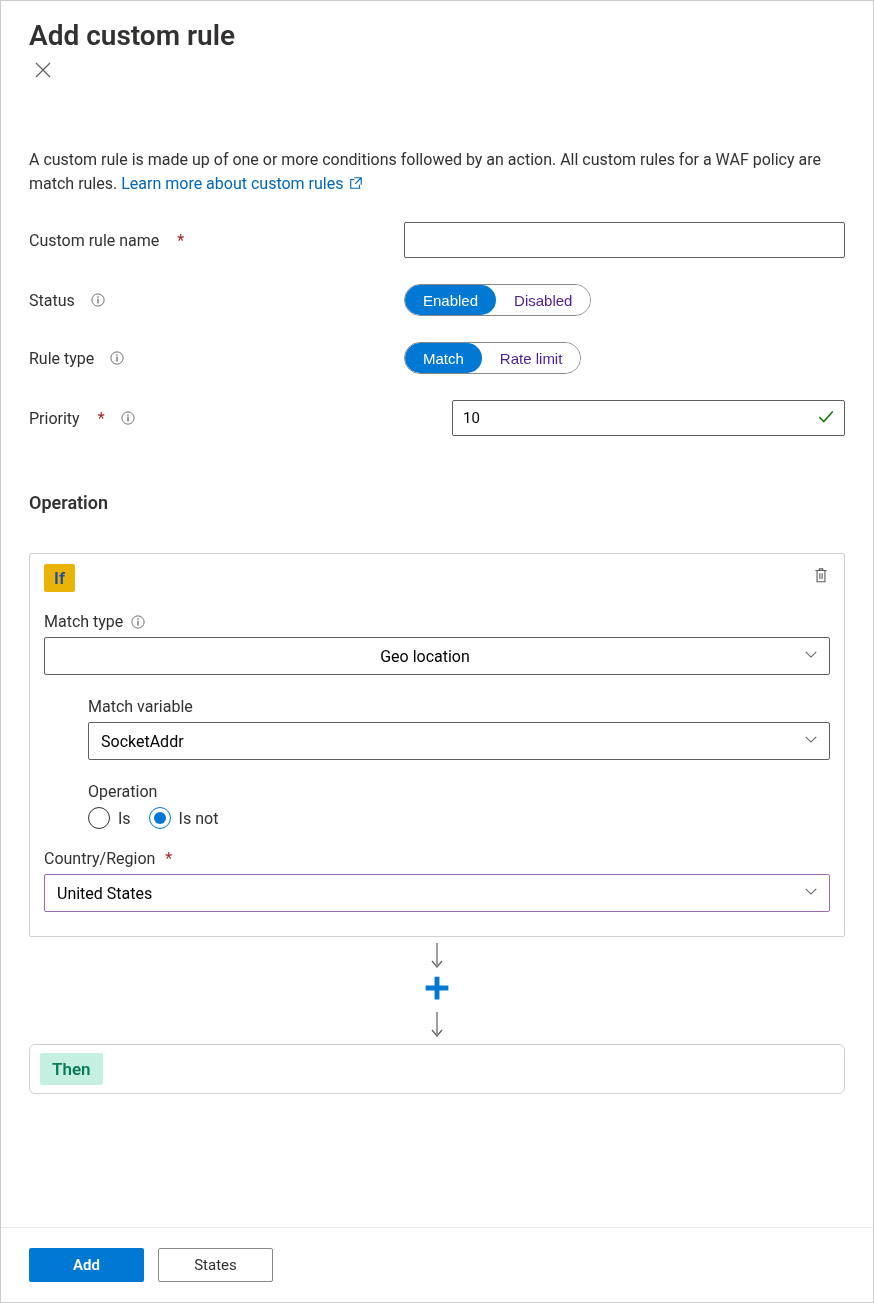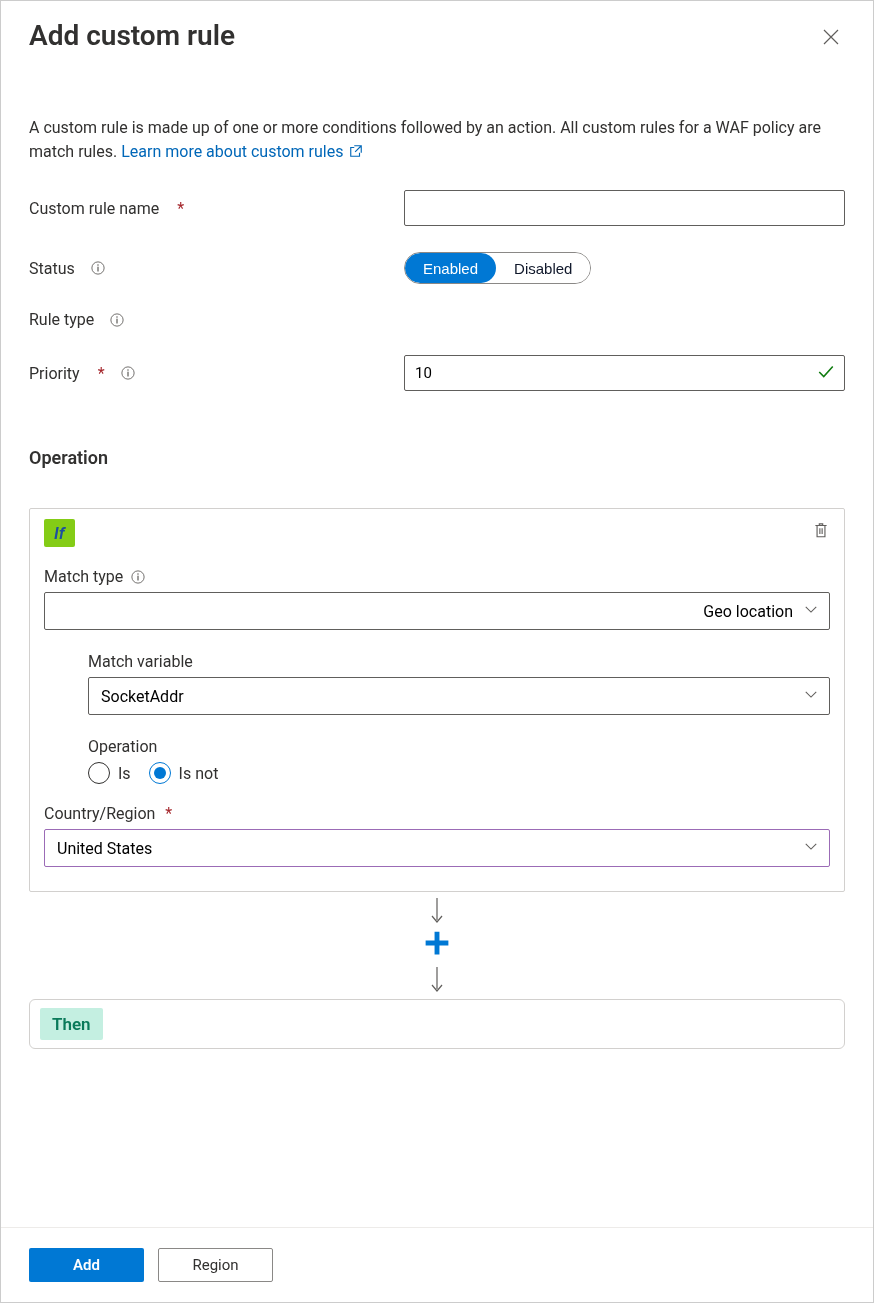--- a/index.html
+++ b/index.html
@@ -12,20 +12,21 @@
     width: 874px;
     height: 1303px;
     border: 1px solid #ccc;
     position: relative;
   }
   .panel-header {
     display: flex;
     align-items: flex-start;
     justify-content: space-between;
     padding: 18px 28px 0 28px;
+    flex-direction: column;
   }
   .panel-title {
     font-size: 28px;
     font-weight: 600;
     margin: 0;
     color: #323130;
   }
   .close-btn {
     cursor: pointer;
     padding: 6px;
@@ -79,21 +80,21 @@
     border-radius: 2px;
     padding: 0 10px;
     font-size: 15px;
     font-family: inherit;
     outline: none;
   }
   .text-input.validated {
     border: 1px solid #605e5c;
     padding-right: 34px;
   }
-  .input-wrap { position: relative; }
+  .input-wrap { position: relative; margin-left: 48px; }
   .check-mark {
     position: absolute;
     right: 10px;
     top: 50%;
     transform: translateY(-50%);
     color: #107c10;
   }
   .pill-toggle {
     display: inline-flex;
     border: 1px solid #8a8886;
@@ -101,21 +102,21 @@
     overflow: hidden;
     height: 32px;
   }
   .pill-opt {
     display: inline-flex;
     align-items: center;
     padding: 0 18px;
     font-size: 15px;
     cursor: pointer;
     background: #fff;
-    color: #0f172a;
+    color: #4c1d95;
     border: none;
   }
   .pill-opt.active {
     background: #0078d4;
     color: #fff;
     border-radius: 18px;
   }
   .section-title {
     font-size: 18px;
     font-weight: 600;
@@ -124,27 +125,26 @@
   }
   .cond-card {
     border: 1px solid #d2d0ce;
     border-radius: 2px;
     margin-top: 40px;
     padding: 10px 14px 24px 14px;
     position: relative;
   }
   .if-badge {
     display: inline-block;
-    background: #84cc16;
+    background: #eab308;
     color: #1c4ea0;
     font-weight: 600;
     font-size: 17px;
     padding: 4px 10px;
     border-radius: 2px;
-    font-style: italic;
   }
   .trash {
     position: absolute;
     top: 12px;
     right: 14px;
     color: #605e5c;
     cursor: pointer;
   }
   .cond-field {
     margin-top: 20px;
@@ -327,20 +327,26 @@
   <div class="form-row">
     <div class="form-label-col">
       <span>Rule type</span>
       <span class="info-icon">
         <svg width="14" height="14" viewBox="0 0 16 16">
             <circle cx="8" cy="8" r="7" stroke="currentColor" stroke-width="1" fill="none"></circle>
             <circle cx="8" cy="4.6" r="0.9" fill="currentColor"></circle>
             <rect x="7.3" y="6.5" width="1.4" height="5.5" fill="currentColor"></rect>
           </svg>
       </span>
+    </div>
+    <div class="form-control-col">
+      <div class="pill-toggle">
+        <button class="pill-opt active">Match</button>
+        <button class="pill-opt">Rate limit</button>
+      </div>
     </div>
   </div>
 
   <div class="form-row">
     <div class="form-label-col">
       <span>Priority</span>
         <span class="req">*</span>
       <span class="info-icon">
         <svg width="14" height="14" viewBox="0 0 16 16">
             <circle cx="8" cy="8" r="7" stroke="currentColor" stroke-width="1" fill="none"></circle>
@@ -376,21 +382,21 @@
         <span>Match type</span>
         <span class="info-icon">
           <svg width="14" height="14" viewBox="0 0 16 16">
               <circle cx="8" cy="8" r="7" stroke="currentColor" stroke-width="1" fill="none"></circle>
               <circle cx="8" cy="4.6" r="0.9" fill="currentColor"></circle>
               <rect x="7.3" y="6.5" width="1.4" height="5.5" fill="currentColor"></rect>
             </svg>
         </span>
       </div>
       <div class="select-wrap">
-        <button class="select" style="text-align:right;">Geo location</button>
+        <button class="select" style="text-align:center;">Geo location</button>
         <span class="chevron">
           <svg width="14" height="14" viewBox="0 0 16 16">
               <path d="M2 5 L8 11 L14 5" stroke="currentColor" stroke-width="1.2" fill="none"></path>
             </svg>
         </span>
       </div>
     </div>
 
     <div class="cond-field tight">
       <div class="cond-label">
@@ -455,14 +461,14 @@
   </div>
 
   <div class="then-row">
     <span class="then-badge">Then</span>
   </div>
 
 </div>
 
 <div class="footer-bar">
   <button class="btn btn-primary">Add</button>
-  <button class="btn btn-secondary">Region</button>
+  <button class="btn btn-secondary">States</button>
 </div>
 
 </body></html>

